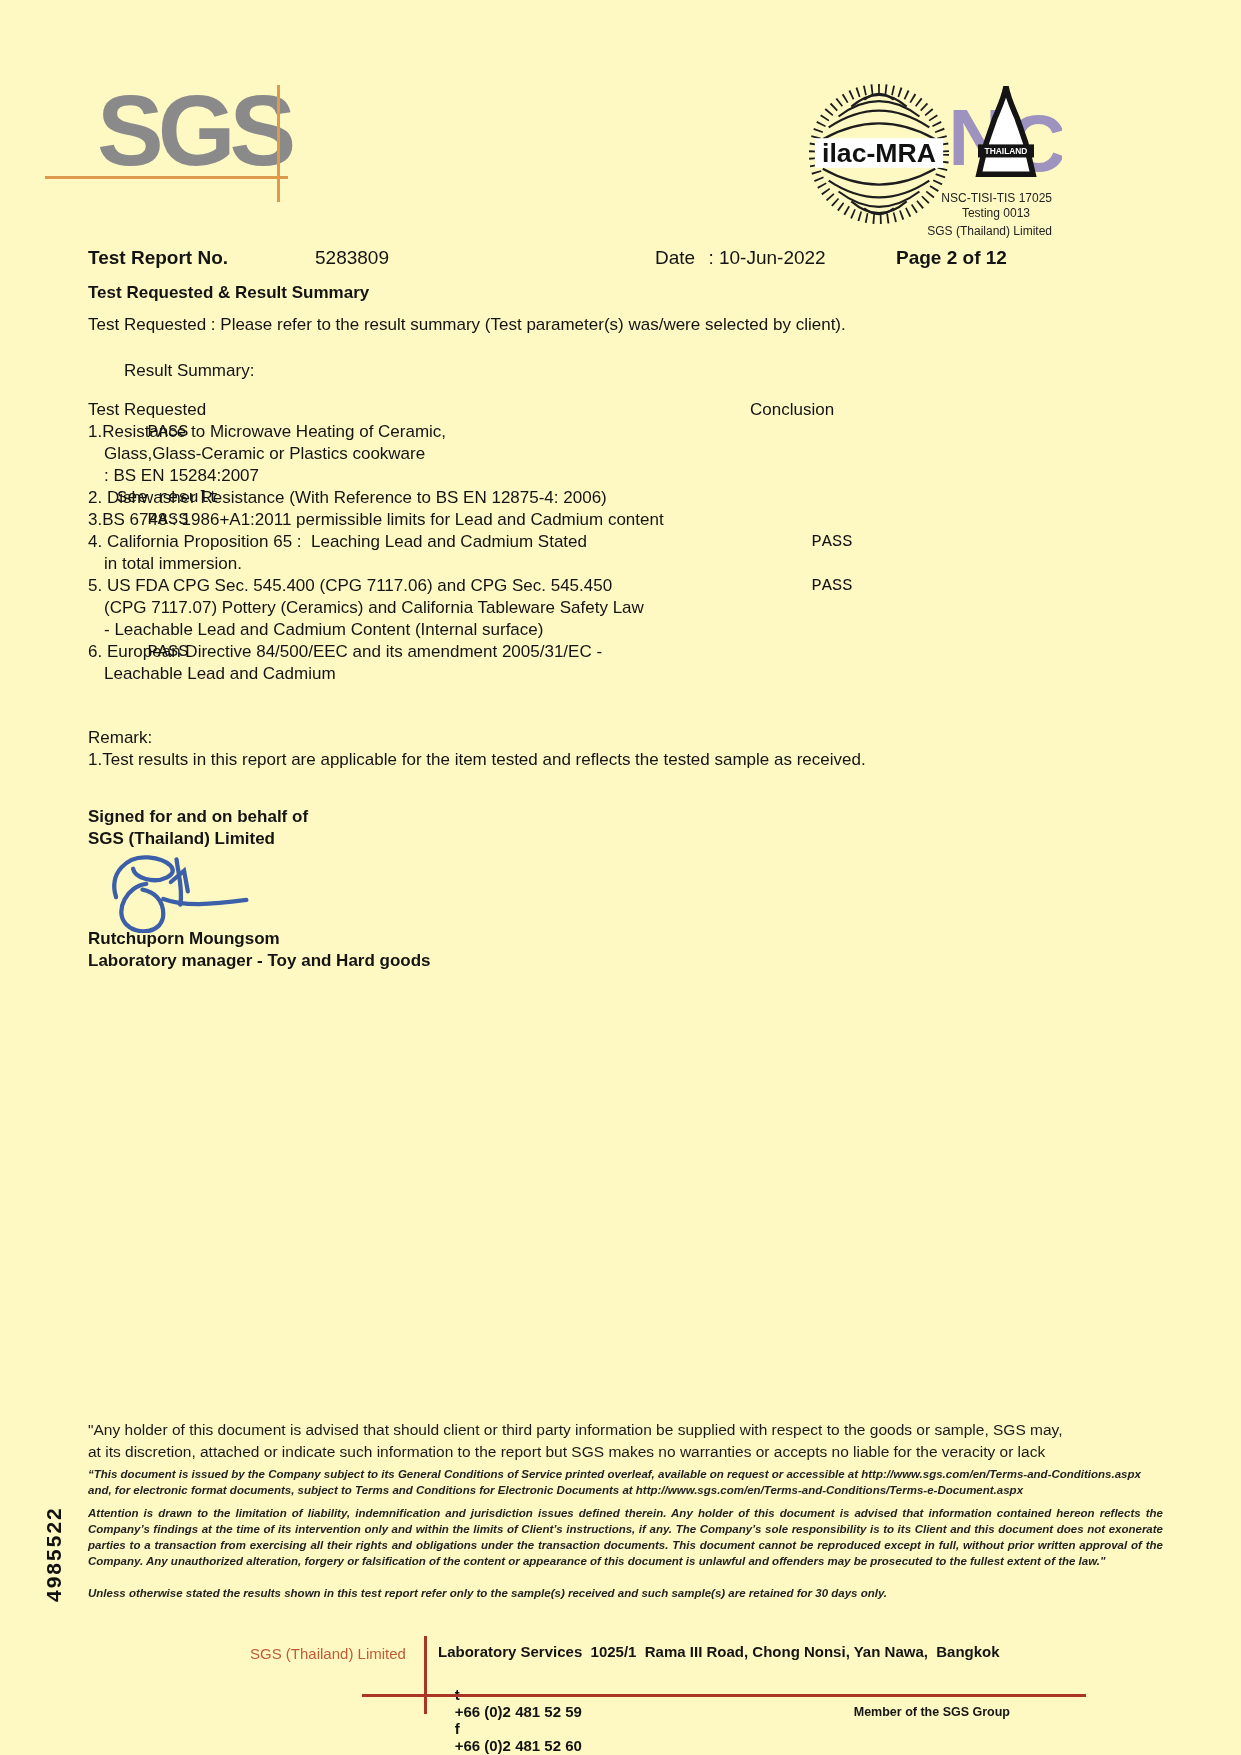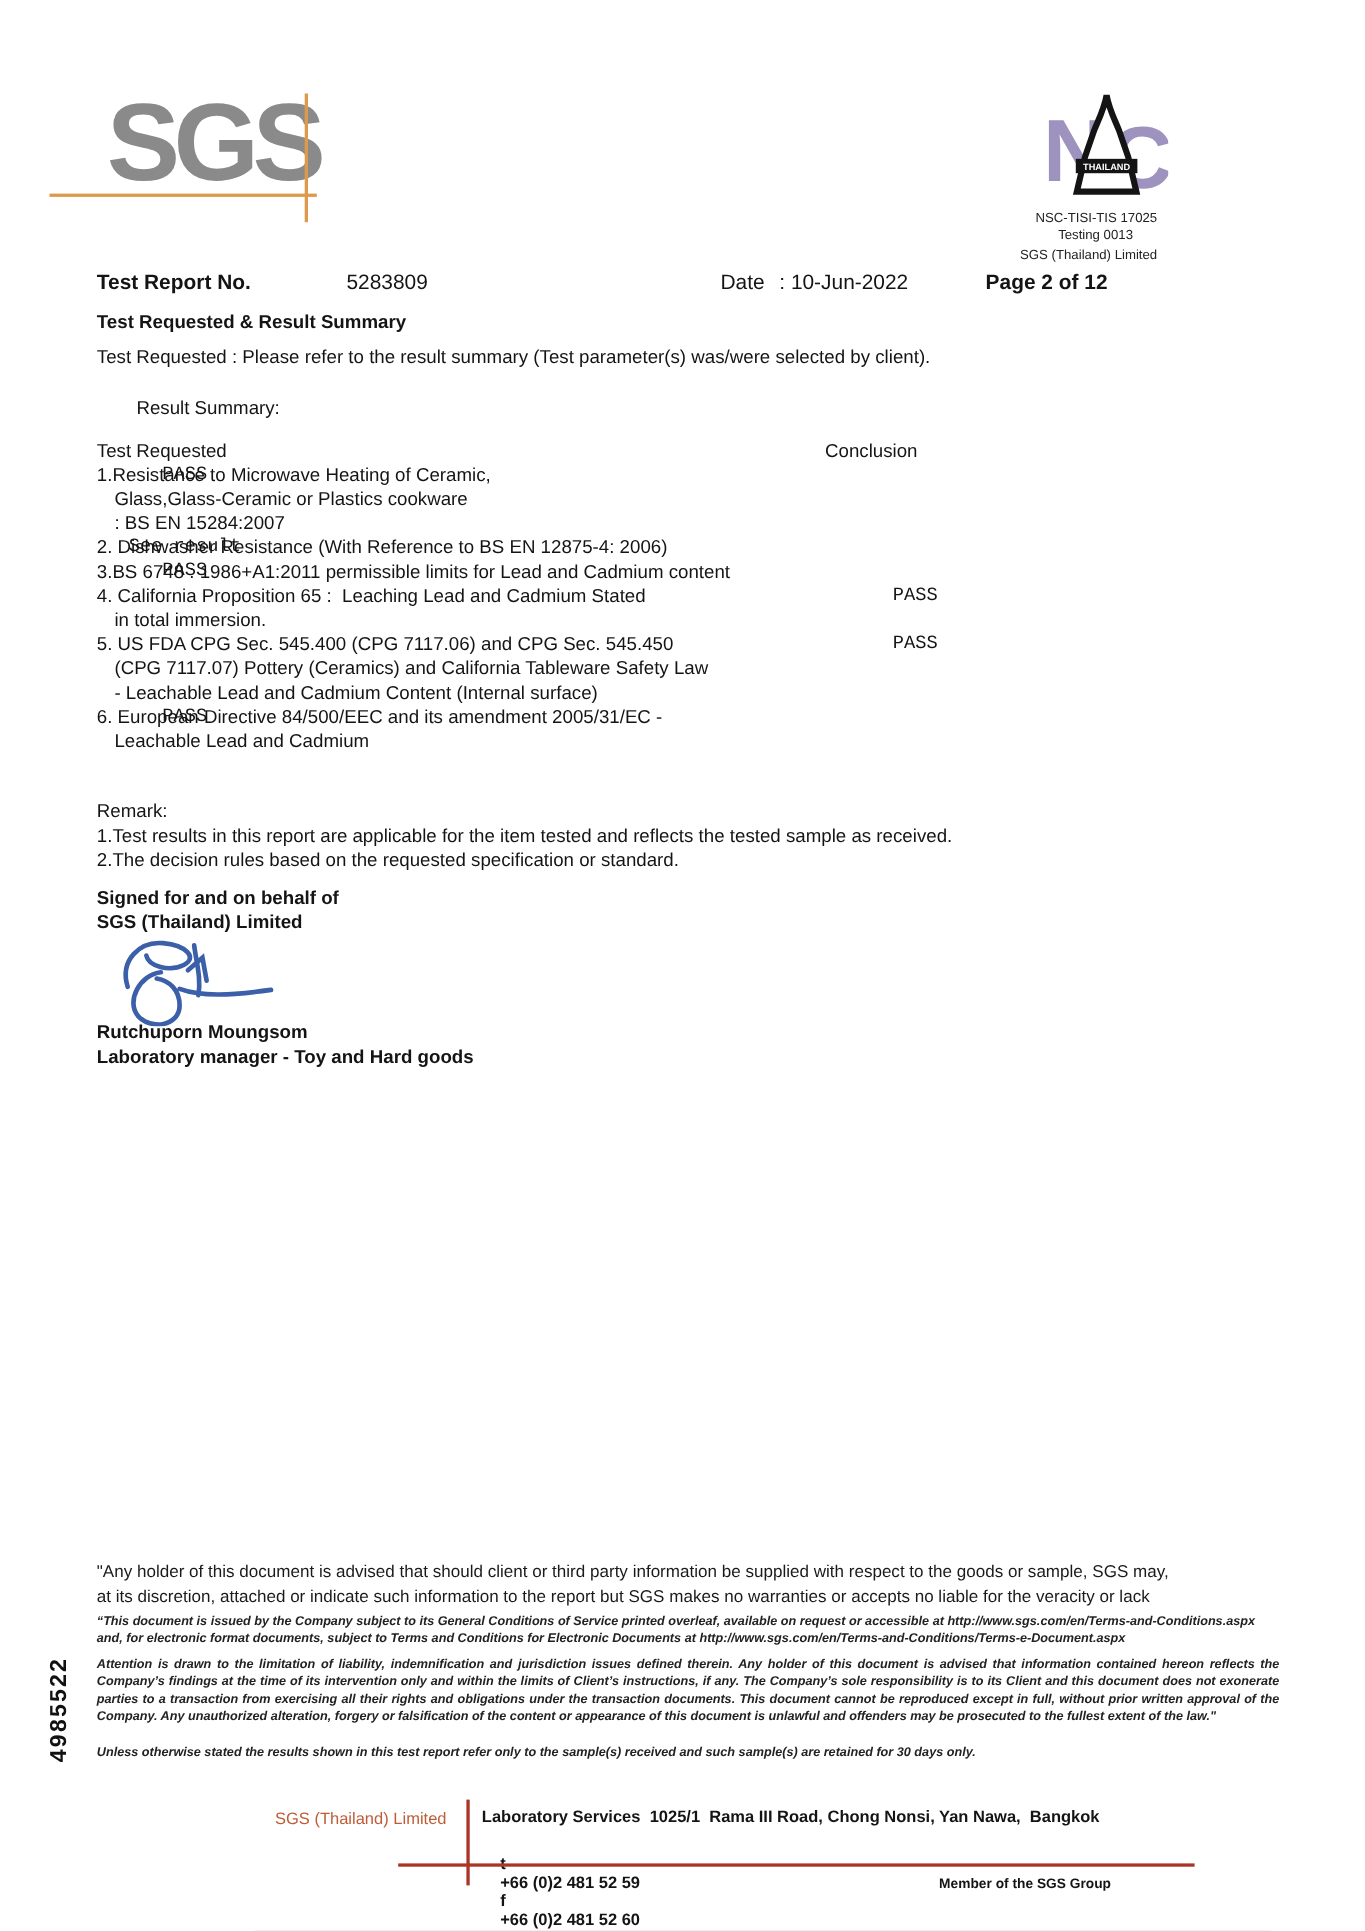--- a/index.html
+++ b/index.html
@@ -1,18 +1,18 @@
 <!DOCTYPE html>
 <html><head>
 <meta charset="utf-8">
 <style>
   html,body { margin:0; padding:0; background:#e8e8e8; }
   .page {
     position:relative; width:1241px; height:1755px; margin:0 auto;
-    background:#ffffff; overflow:hidden;
+    background:#fef9c3; overflow:hidden;
     font-family:"Liberation Sans", sans-serif; color:#141414;
   }
   .abs { position:absolute; }
   .b { font-weight:bold; }
 
   
   .sgs-word { font-size:100px; font-weight:800; color:#8a8a8a; letter-spacing:-6px; line-height:1; }
   .sgs-hline { background:#dd9a4d; height:3px; }
   .sgs-vline { background:#dd9a4d; width:3px; }
 
@@ -58,20 +58,37 @@
 <body>
 
 <div class="page">
 
   <div class="abs" style="left:97px; top:80px;">
     <div class="sgs-word">SGS</div>
   </div>
   <div class="abs sgs-hline" style="left:45px; top:176px; width:243px;"></div>
   <div class="abs sgs-vline" style="left:277px; top:85px; height:117px;"></div>
 
+  <div class="abs" style="left:805px; top:80px;">
+    <svg width="148" height="148" viewBox="0 0 150 150">
+      <circle cx="75" cy="75" r="66" fill="none" stroke="#1d1d1d" stroke-width="10" stroke-dasharray="1.8,5.4"></circle>
+      <path d="M18,60 Q75,28 132,60" fill="none" stroke="#1d1d1d" stroke-width="2.2"></path>
+      <path d="M24,48 Q75,14 126,48" fill="none" stroke="#1d1d1d" stroke-width="2.2"></path>
+      <path d="M34,37 Q75,6 116,37" fill="none" stroke="#1d1d1d" stroke-width="2.2"></path>
+      <path d="M47,27 Q75,3 103,27" fill="none" stroke="#1d1d1d" stroke-width="2.2"></path>
+      <path d="M60,20 Q75,8 90,20" fill="none" stroke="#1d1d1d" stroke-width="2.2"></path>
+      <path d="M18,90 Q75,122 132,90" fill="none" stroke="#1d1d1d" stroke-width="2.2"></path>
+      <path d="M24,102 Q75,136 126,102" fill="none" stroke="#1d1d1d" stroke-width="2.2"></path>
+      <path d="M34,113 Q75,144 116,113" fill="none" stroke="#1d1d1d" stroke-width="2.2"></path>
+      <path d="M47,123 Q75,147 103,123" fill="none" stroke="#1d1d1d" stroke-width="2.2"></path>
+      <path d="M60,130 Q75,142 90,130" fill="none" stroke="#1d1d1d" stroke-width="2.2"></path>
+      <rect x="10" y="59" width="130" height="30" fill="#ffffff"></rect>
+      <text x="75" y="83" text-anchor="middle" font-family="Liberation Sans, sans-serif" font-size="27" font-weight="bold" fill="#111111">ilac-MRA</text>
+    </svg>
+  </div>
 
   <div class="abs" style="left:950px; top:84px;">
     <svg width="112" height="104" viewBox="0 0 120 110">
       <text x="-2" y="86" font-family="Liberation Sans, sans-serif" font-size="86" font-weight="bold" fill="#9e92bf">N</text>
       <text x="62" y="92" font-family="Liberation Sans, sans-serif" font-size="86" font-weight="bold" fill="#9e92bf">C</text>
       <path d="M60,2 C58,14 53,24 48,36 L39,62 L31,96 L89,96 L81,62 L72,36 C67,24 62,14 60,2 Z" fill="#ffffff" stroke="#141414" stroke-width="6"></path>
       <rect x="30" y="64" width="60" height="14" fill="#141414"></rect>
       <text x="60" y="74.5" text-anchor="middle" font-family="Liberation Sans, sans-serif" font-size="9" font-weight="bold" fill="#ffffff">THAILAND</text>
     </svg>
   </div>
@@ -135,21 +152,20 @@
     <div class="row">
       <div class="line">6. European Directive 84/500/EEC and its amendment 2005/31/EC -</div>
       <div class="line cont">Leachable Lead and Cadmium</div>
       <div class="concl line">PASS</div>
     </div>
   </div>
 
   <div class="abs t17" style="left:88px; top:727px; width:1080px;">
     <div class="line">Remark:</div>
     <div class="line">1.Test results in this report are applicable for the item tested and reflects the tested sample as received.</div>
-    <div class="line">2.The decision rules based on the requested specification or standard.</div>
   </div>
 
   <div class="abs t17 b" style="left:88px; top:806px;">Signed for and on behalf of</div>
   <div class="abs t17 b" style="left:88px; top:828px;">SGS (Thailand) Limited</div>
 
   <div class="abs sig" style="left:100px; top:848px;">
     <svg width="170" height="85" viewBox="0 0 170 90">
       <g fill="none" stroke="#3b5fa8" stroke-width="4.5" stroke-linecap="round">
         <path d="M12,52 C4,26 24,8 46,10 C68,12 80,24 66,31 C52,38 32,32 30,22"></path>
         <path d="M44,38 C24,40 10,66 22,80 C34,94 62,90 62,70 C62,55 52,46 40,44"></path>

